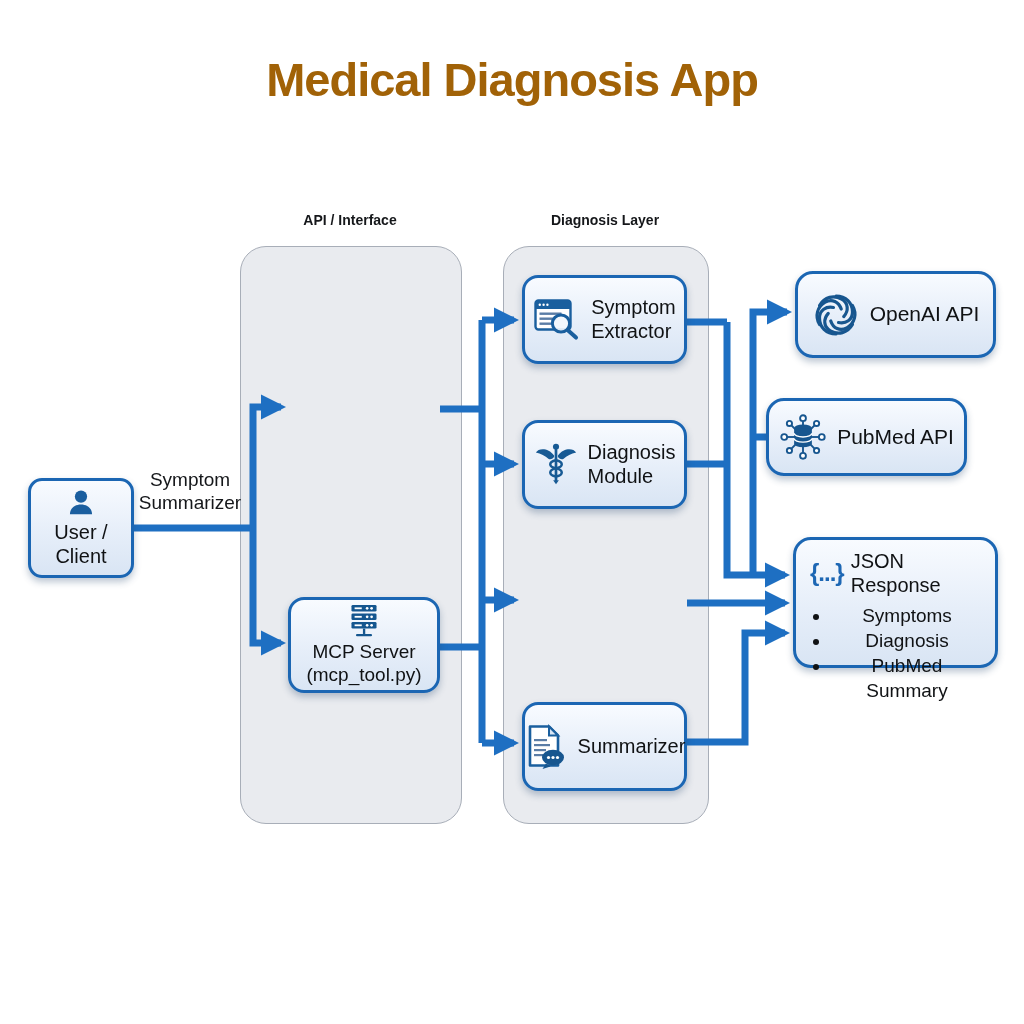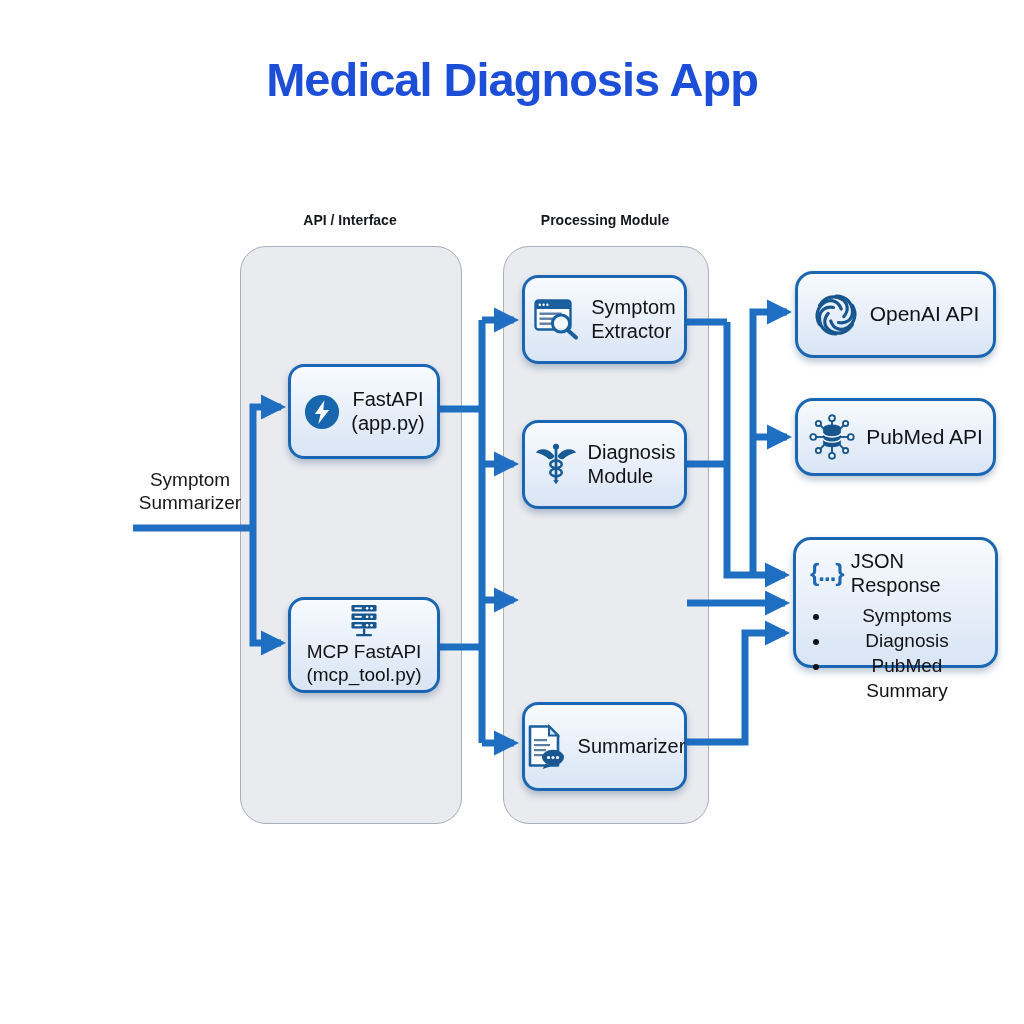--- a/index.html
+++ b/index.html
@@ -1,20 +1,20 @@
 <!DOCTYPE html>
 <html><head>
 <meta charset="utf-8">
 <style>
   html,body{margin:0;padding:0;background:#ffffff;}
   .canvas{position:relative;width:1024px;height:1024px;background:#ffffff;
           font-family:"Liberation Sans", sans-serif;color:#121417;overflow:hidden;}
 
   .title{position:absolute;left:0;top:52px;width:1024px;text-align:center;
-         font-size:47px;font-weight:700;letter-spacing:-1px;color:#1d4ed8;}
+         font-size:47px;font-weight:700;letter-spacing:-1px;color:#a16207;}
 
   .col-header{position:absolute;font-size:14px;font-weight:700;color:#15171a;text-align:center;}
   .hdr-api{left:240px;top:212px;width:220px;}
   .hdr-proc{left:500px;top:212px;width:210px;}
   .hdr-ext{left:790px;top:212px;width:210px;}
 
   .panel{position:absolute;background:#e9ebef;border:1.5px solid #a8aeb8;border-radius:26px;}
   .panel-api{left:240px;top:246px;width:220px;height:576px;}
   .panel-proc{left:503px;top:246px;width:204px;height:576px;}
 
@@ -33,21 +33,21 @@
   .line{display:block;}
 
   .n-user{left:28px;top:478px;width:106px;height:100px;border-radius:14px;font-size:20px;}
   .n-fastapi{left:288px;top:364px;width:152px;height:95px;}
   .n-mcp{left:288px;top:597px;width:152px;height:96px;font-size:19px;}
   .n-se{left:522px;top:275px;width:165px;height:89px;}
   .n-dm{left:522px;top:420px;width:165px;height:89px;}
   .n-ps{left:522px;top:561px;width:165px;height:89px;}
   .n-sum{left:522px;top:702px;width:165px;height:89px;}
   .n-openai{left:795px;top:271px;width:201px;height:87px;border-radius:18px;font-size:21px;}
-  .n-pubmedapi{left:795px;top:398px;width:201px;height:78px;border-radius:18px;font-size:21px;}
+  .n-pubmedapi{left:766px;top:398px;width:201px;height:78px;border-radius:18px;font-size:21px;}
   .n-json{left:793px;top:537px;width:205px;height:131px;border-radius:18px;
           align-items:flex-start;justify-content:flex-start;}
   .json-inner{padding:10px 12px 8px 14px;width:100%;box-sizing:border-box;}
   .json-head{display:flex;align-items:center;gap:7px;font-size:20px;}
   .json-brace{color:#1d67b4;font-weight:700;font-size:24px;letter-spacing:-1px;}
   .json-bullets{margin:6px 0 0 0;padding-left:21px;font-size:19px;line-height:1.32;}
   .json-bullets li{margin:0;text-align:center;}
 
   .edge-label{position:absolute;left:136px;top:468px;width:108px;z-index:3;
               text-align:center;font-size:19px;line-height:1.22;color:#15171a;}
@@ -55,21 +55,21 @@
   .ic{flex:none;display:block;}
 </style>
 </head>
 <body>
 
 <div class="canvas">
 
   <div class="title">Medical Diagnosis App</div>
 
   <div class="col-header hdr-api">API / Interface</div>
-  <div class="col-header hdr-proc">Processing Module</div>
+  <div class="col-header hdr-proc">Diagnosis Layer</div>
 
   <div class="panel panel-api"></div>
   <div class="panel panel-proc"></div>
 
   <svg class="connectors" viewBox="0 0 1024 1024">
     <defs>
       <marker id="ah" viewBox="0 0 10 10" refX="8" refY="5" markerWidth="3.6" markerHeight="3.6" orient="auto-start-reverse">
         <path d="M0,0 L10,5 L0,10 z" fill="#1e6fc2"></path>
       </marker>
     </defs>
@@ -92,33 +92,33 @@
       <path d="M687 603 H785" marker-end="url(#ah)"></path>
       <path d="M687 742 H745 V633 H785" marker-end="url(#ah)"></path>
     </g>
   </svg>
 
   <div class="edge-label">
     <span class="line">Symptom</span>
     <span class="line">Summarizer</span>
   </div>
 
-
-  <div class="node n-fastapi">
-    <div class="row">
-      <svg class="ic" width="38" height="38" viewBox="0 0 40 40">
-        <circle cx="20" cy="20" r="18" fill="#1766ae"></circle>
-        <path d="M22.5 7.5 L12.5 22 h6 l-2.4 10.5 L27.5 18 h-6.2 z" fill="#ffffff"></path>
+  <div class="node n-user">
+    <div class="col">
+      <svg class="ic" width="32" height="30" viewBox="0 0 24 22">
+        <circle cx="12" cy="6.2" r="4.6" fill="#1a5e9f"></circle>
+        <path d="M12 12.2c-4.9 0-8.3 3-8.3 7.3h16.6c0-4.3-3.4-7.3-8.3-7.3z" fill="#1a5e9f"></path>
       </svg>
       <div class="txt">
-        <span class="line">FastAPI</span>
-        <span class="line">(app.py)</span>
-      </div>
-    </div>
-  </div>
+        <span class="line">User /</span>
+        <span class="line">Client</span>
+      </div>
+    </div>
+  </div>
+
 
   <div class="node n-mcp">
     <div class="col">
       <svg class="ic" width="36" height="34" viewBox="0 0 40 38">
         <g fill="#14568f">
           <rect x="6" y="1" width="28" height="7.5" rx="1.6"></rect>
           <rect x="6" y="10.5" width="28" height="7.5" rx="1.6"></rect>
           <rect x="6" y="20" width="28" height="7.5" rx="1.6"></rect>
           <rect x="18.8" y="27.5" width="2.6" height="6"></rect>
           <rect x="11" y="33.5" width="18" height="2.6" rx="1.3"></rect>
@@ -129,21 +129,21 @@
           <circle cx="28.5" cy="14.3" r="1.5"></circle>
             <circle cx="23.5" cy="14.3" r="1.5"></circle>
           <circle cx="28.5" cy="23.8" r="1.5"></circle>
             <circle cx="23.5" cy="23.8" r="1.5"></circle>
           <rect x="9.5" y="3.8" width="8" height="2"></rect>
             <rect x="9.5" y="13.3" width="8" height="2"></rect>
             <rect x="9.5" y="22.8" width="8" height="2"></rect>
         </g>
       </svg>
       <div class="txt">
-        <span class="line">MCP FastAPI</span>
+        <span class="line">MCP Server</span>
         <span class="line">(mcp_tool.py)</span>
       </div>
     </div>
   </div>
 
   <div class="node n-se">
     <div class="row">
       <svg class="ic" width="48" height="44" viewBox="0 0 48 44">
         <rect x="2.5" y="2.5" width="35" height="29" rx="3" fill="#ffffff" stroke="#1a5f9e" stroke-width="2.4"></rect>
         <path d="M2.5 5.5 a3 3 0 0 1 3-3 h29 a3 3 0 0 1 3 3 v5.5 h-35 z" fill="#1a5f9e"></path>

